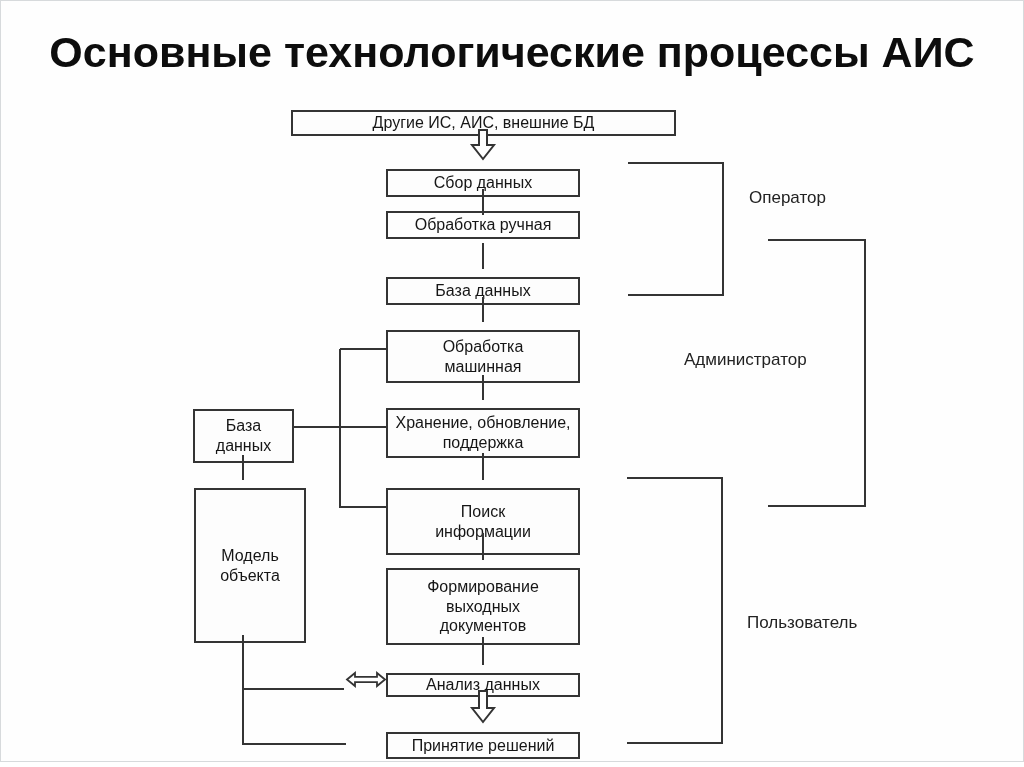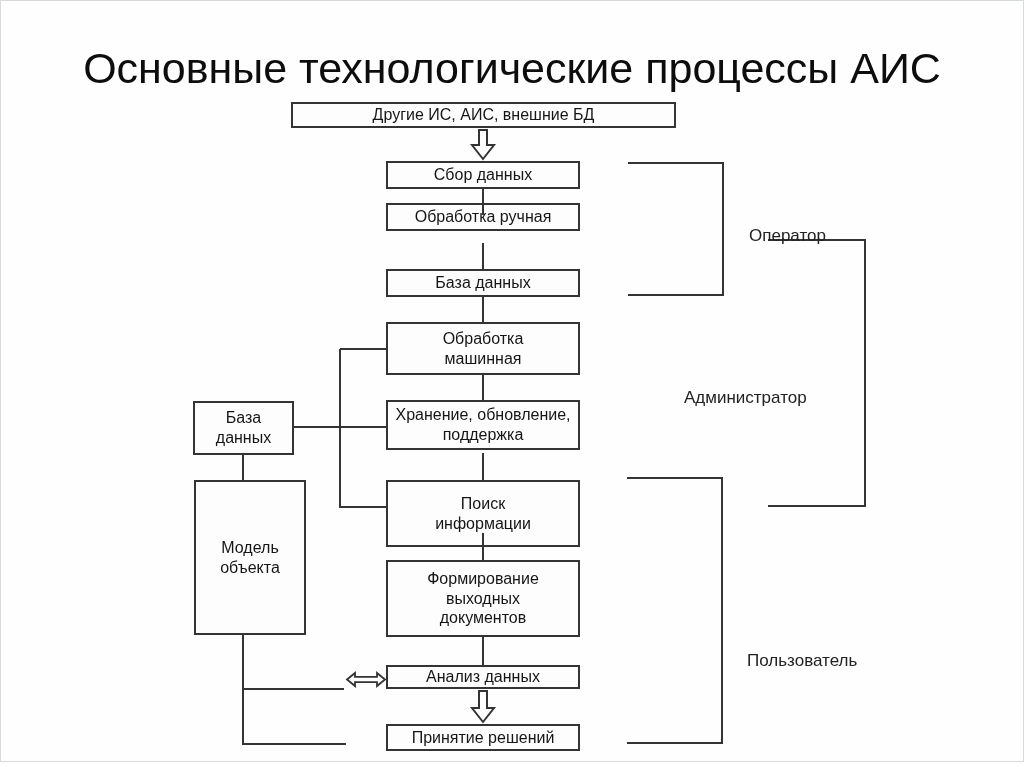--- a/index.html
+++ b/index.html
@@ -1,26 +1,26 @@
 <!DOCTYPE html>
 <html><head>
 <meta charset="utf-8">
 <style>
   html,body{margin:0;padding:0;background:#ffffff;}
   body{width:1024px;height:767px;position:relative;overflow:hidden;
        font-family:"Liberation Sans","DejaVu Sans",sans-serif;color:#1c1c1c;}
   .slide-frame{position:absolute;left:0;top:0;width:1022px;height:760px;
        border:1px solid #d7dadc;background:#fefefe;}
-  .page-title{position:absolute;left:0;top:44px;width:1024px;text-align:center;
-       font-size:43px;font-weight:400;color:#0d0d0d;letter-spacing:0px;white-space:nowrap;}
+  .page-title{position:absolute;left:0;top:28px;width:1024px;text-align:center;
+       font-size:43px;font-weight:700;color:#0d0d0d;letter-spacing:0px;white-space:nowrap;}
   .box{position:absolute;box-sizing:border-box;border:2px solid #343434;background:#fdfdfd;
        display:flex;align-items:center;justify-content:center;text-align:center;
-       font-size:16px;line-height:1.22;color:#161616;white-space:pre-line;}
+       font-size:16px;line-height:1.22;color:#161616;white-space:pre-line;margin-top:8px;}
   .ln{position:absolute;background:#343434;}
-  .role{position:absolute;font-size:17px;color:#222;white-space:nowrap;margin-top:38px;}
+  .role{position:absolute;font-size:17px;color:#222;white-space:nowrap;}
   svg{position:absolute;overflow:visible;}
 </style>
 </head>
 <body>
 
 <div class="slide-frame"></div>
 
 <div class="page-title">Основные технологические процессы АИС</div>
 
 <div class="box" style="left:291px;top:102px;width:385px;height:26px">Другие ИС, АИС, внешние БД</div>

